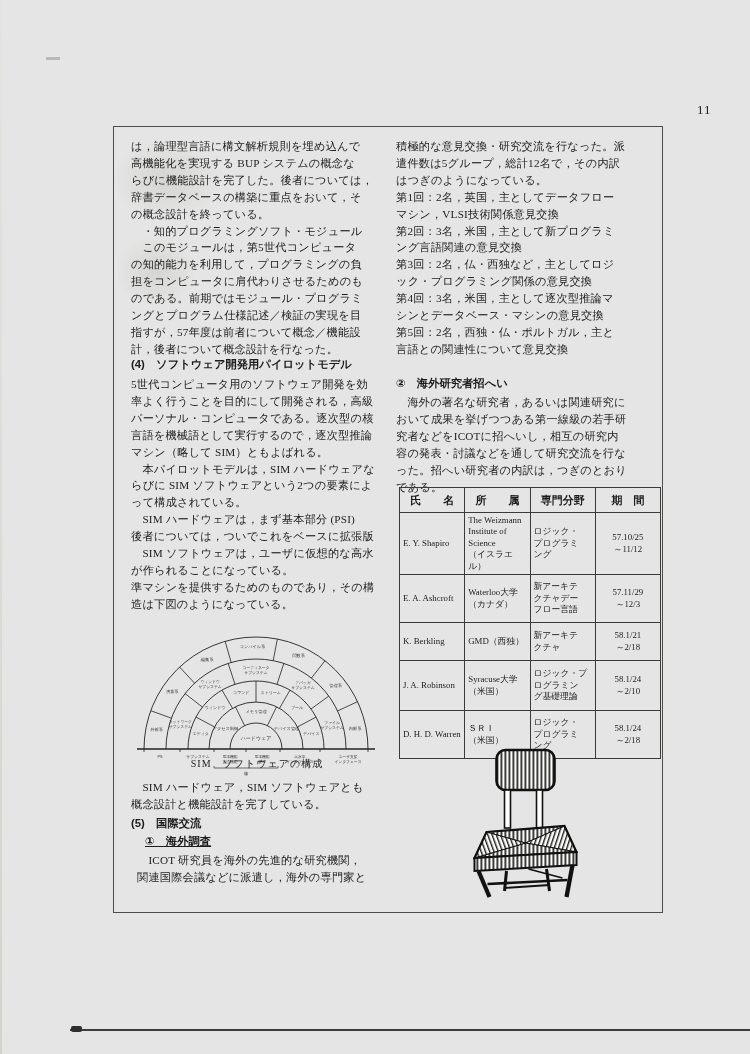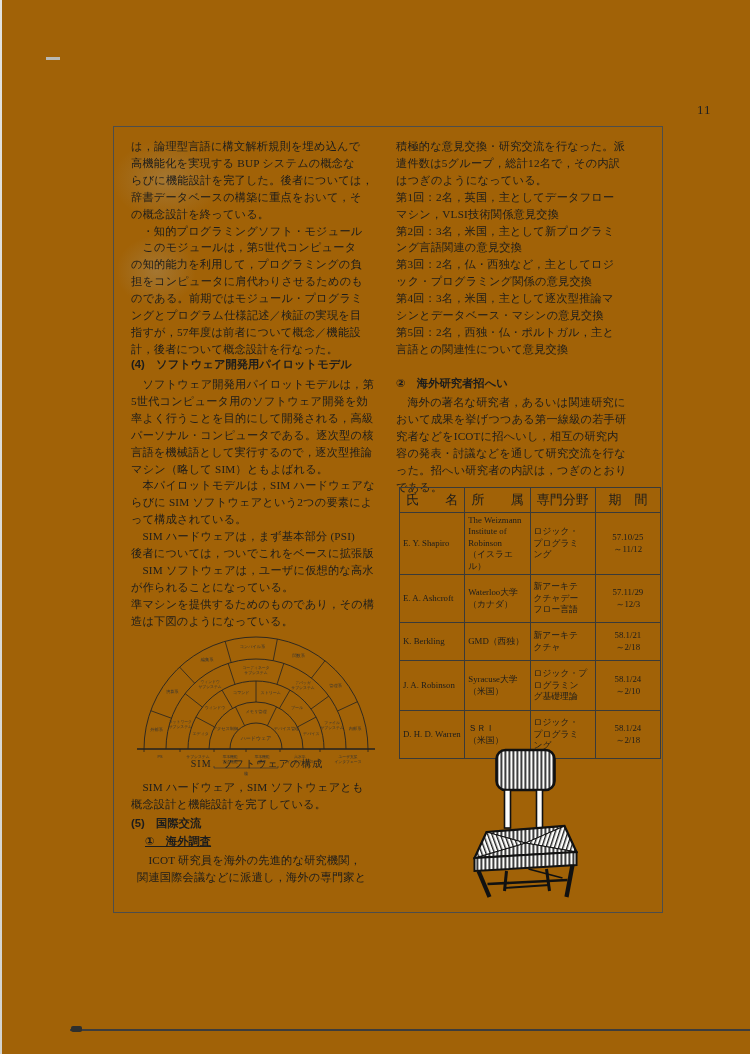--- a/index.html
+++ b/index.html
@@ -1,31 +1,31 @@
 <!DOCTYPE html>
 <html><head>
 <meta charset="utf-8">
 <style>
   html,body{margin:0;padding:0;}
-  .canvas{position:relative;width:750px;height:1054px;background:#a16207;overflow:hidden;
+  .canvas{position:relative;width:750px;height:1054px;background:#e5e5e5;overflow:hidden;
           font-family:"Liberation Serif","DejaVu Serif",serif;color:#1c1c1c;}
   .page-number{position:absolute;left:697px;top:102px;font-size:13px;letter-spacing:1px;color:#222;}
   .frame{position:absolute;left:113px;top:126px;width:548px;height:785px;border:1px solid #4d4d4a;}
   .block{position:absolute;width:256px;font-size:11.2px;line-height:16.9px;letter-spacing:0.2px;}
   .line{white-space:nowrap;}
   .heading{position:absolute;width:256px;font-family:"Liberation Sans","DejaVu Sans",sans-serif;
            font-weight:bold;font-size:11.3px;white-space:nowrap;}
   .caption{position:absolute;left:131px;top:757px;width:252px;text-align:center;font-size:10px;
            letter-spacing:1px;color:#222;}
   .fan-svg{position:absolute;left:129px;top:627px;}
   table.res{position:absolute;left:399px;top:487px;width:262px;border-collapse:collapse;
             font-size:8.8px;line-height:1.3;table-layout:fixed;}
   table.res th,table.res td{border:1px solid #3a3a38;padding:2px 3px;vertical-align:middle;
             white-space:pre-line;overflow:hidden;}
-  table.res th{font-weight:normal;text-align:center;height:20px;font-size:13px;}
+  table.res th{font-weight:bold;text-align:center;height:20px;font-size:11px;}
   td.cell-name{width:78px;text-align:left;}
   td.cell-affiliation{width:82px;text-align:left;}
   td.cell-field{width:54px;text-align:left;}
   td.cell-period{width:42px;text-align:center;}
   .chair-svg{position:absolute;left:470px;top:748px;}
   .scan-bottom-line{position:absolute;left:70px;top:1029px;width:680px;height:2px;background:#3c3c3c;}
   .scan-blob{position:absolute;left:71px;top:1026px;width:11px;height:6px;background:#2f2f2d;border-radius:2px;}
   .scan-dash{position:absolute;left:46px;top:57px;width:14px;height:3px;background:#b9b9b4;}
   .scan-left-edge{position:absolute;left:0;top:0;width:2px;height:1054px;
                   background:linear-gradient(#e3e3df,#d4d4cf);}
@@ -57,21 +57,20 @@
       <div class="line">　このモジュールは，第5世代コンピュータ</div>
       <div class="line">の知的能力を利用して，プログラミングの負</div>
       <div class="line">担をコンピュータに肩代わりさせるためのも</div>
       <div class="line">のである。前期ではモジュール・プログラミ</div>
       <div class="line">ングとプログラム仕様記述／検証の実現を目</div>
       <div class="line">指すが，57年度は前者について概念／機能設</div>
       <div class="line">計，後者について概念設計を行なった。</div>
     </div>
   <div class="heading" style="left:131px;top:357px;">(4)　ソフトウェア開発用パイロットモデル</div>
   <div class="block" style="left:131px;top:376px;">
-      <div class="line">　ソフトウェア開発用パイロットモデルは，第</div>
       <div class="line">5世代コンピュータ用のソフトウェア開発を効</div>
       <div class="line">率よく行うことを目的にして開発される，高級</div>
       <div class="line">パーソナル・コンピュータである。逐次型の核</div>
       <div class="line">言語を機械語として実行するので，逐次型推論</div>
       <div class="line">マシン（略して SIM）ともよばれる。</div>
       <div class="line">　本パイロットモデルは，SIM ハードウェアな</div>
       <div class="line">らびに SIM ソフトウェアという2つの要素によ</div>
       <div class="line">って構成されている。</div>
       <div class="line">　SIM ハードウェアは，まず基本部分 (PSI)</div>
       <div class="line">後者については，ついでこれをベースに拡張版</div>
@@ -188,21 +187,21 @@
           <th>所　　属</th>
           <th>専門分野</th>
           <th>期　間</th>
         </tr>
       </thead>
       <tbody>
         <tr style="height: 56px;">
           <td class="cell-name">E. Y. Shapiro</td>
           <td class="cell-affiliation">The Weizmann
 Institute of
-Robinson
+Science
 （イスラエル）</td>
           <td class="cell-field">ロジック・
 プログラミ
 ング</td>
           <td class="cell-period">57.10/25
 ～11/12</td>
         </tr>
         <tr style="height: 48px;">
           <td class="cell-name">E. A. Ashcroft</td>
           <td class="cell-affiliation">Waterloo大学

